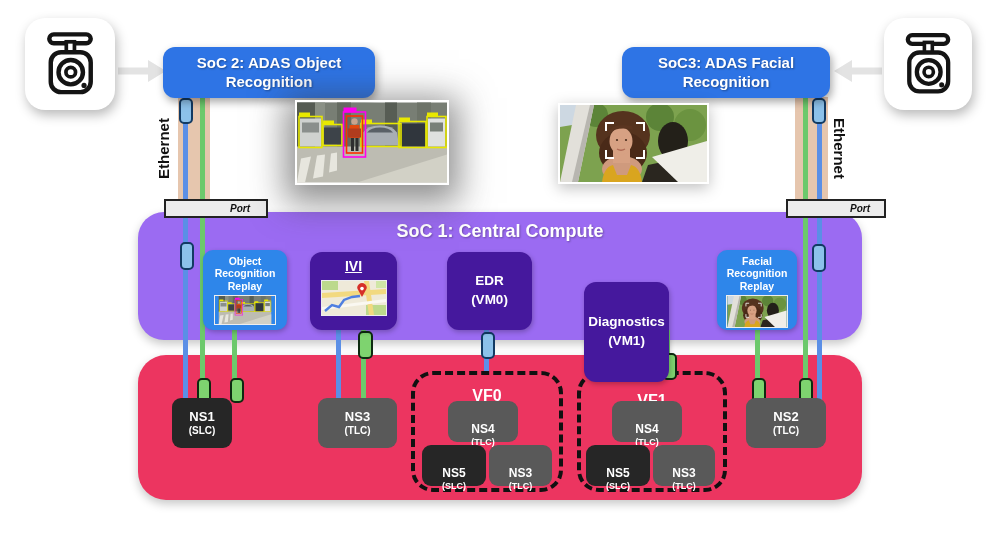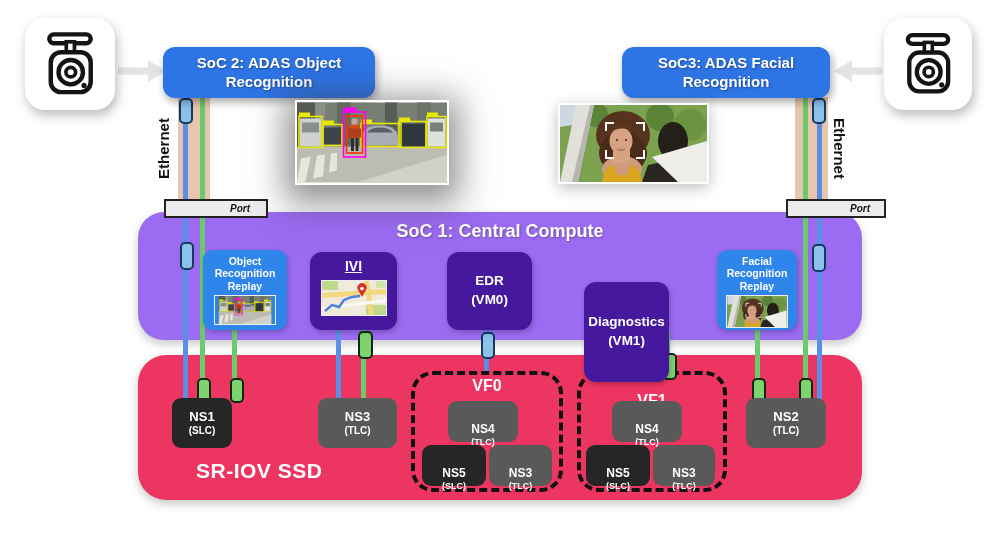--- a/index.html
+++ b/index.html
@@ -165,21 +165,20 @@
       </symbol>
     </defs>
   </svg>
 
   <div class="abs band" style="left:178px;top:97px;width:32px;height:116px;"></div>
   <div class="abs band" style="left:795px;top:97px;width:33px;height:116px;"></div>
 
   <div class="abs purple-box" style="left:138px;top:212px;width:724px;height:128px;"></div>
   <div class="abs red-box" style="left:138px;top:355px;width:724px;height:145px;"></div>
   <div class="abs soc1-title">SoC 1: Central Compute</div>
-  <div class="abs ssd-title" style="left:196px;top:459px;">SR-IOV SSD</div>
 
   <div class="abs vline l-blue" style="left:183px;top:97px;height:303px;"></div>
   <div class="abs vline l-green" style="left:200px;top:97px;height:285px;"></div>
   <div class="abs vline l-green" style="left:232px;top:330px;height:52px;"></div>
   <div class="abs vline l-blue" style="left:336px;top:330px;height:70px;"></div>
   <div class="abs vline l-green" style="left:361px;top:330px;height:70px;"></div>
   <div class="abs vline l-blue" style="left:484px;top:330px;height:45px;"></div>
   <div class="abs vline l-blue" style="left:629px;top:330px;height:45px;"></div>
   <div class="abs vline l-green" style="left:665px;top:330px;height:45px;"></div>
   <div class="abs vline l-green" style="left:755px;top:330px;height:52px;"></div>
@@ -275,21 +274,21 @@
   <div class="abs ns ns-dark" style="left:172px;top:398px;width:60px;height:50px;">
     <span class="nm">NS1</span>
     <span class="tp">(SLC)</span>
   </div>
   <div class="abs ns ns-gray" style="left:318px;top:398px;width:79px;height:50px;">
     <span class="nm">NS3</span>
     <span class="tp">(TLC)</span>
   </div>
 
   <div class="abs vf" style="left:411px;top:371px;width:144px;height:113px;">
-    <div class="vf-label" style="margin-top:2px;">VF0</div>
+    <div class="vf-label" style="margin-top:12px;">VF0</div>
   </div>
   <div class="abs ns ns-gray ns-sm" style="left:448px;top:401px;width:70px;height:41px;">
     <span class="nm">NS4</span>
     <span class="tp">(TLC)</span>
   </div>
   <div class="abs ns ns-dark ns-sm" style="left:422px;top:445px;width:64px;height:41px;">
     <span class="nm">NS5</span>
     <span class="tp">(SLC)</span>
   </div>
   <div class="abs ns ns-gray ns-sm" style="left:489px;top:445px;width:63px;height:41px;">

